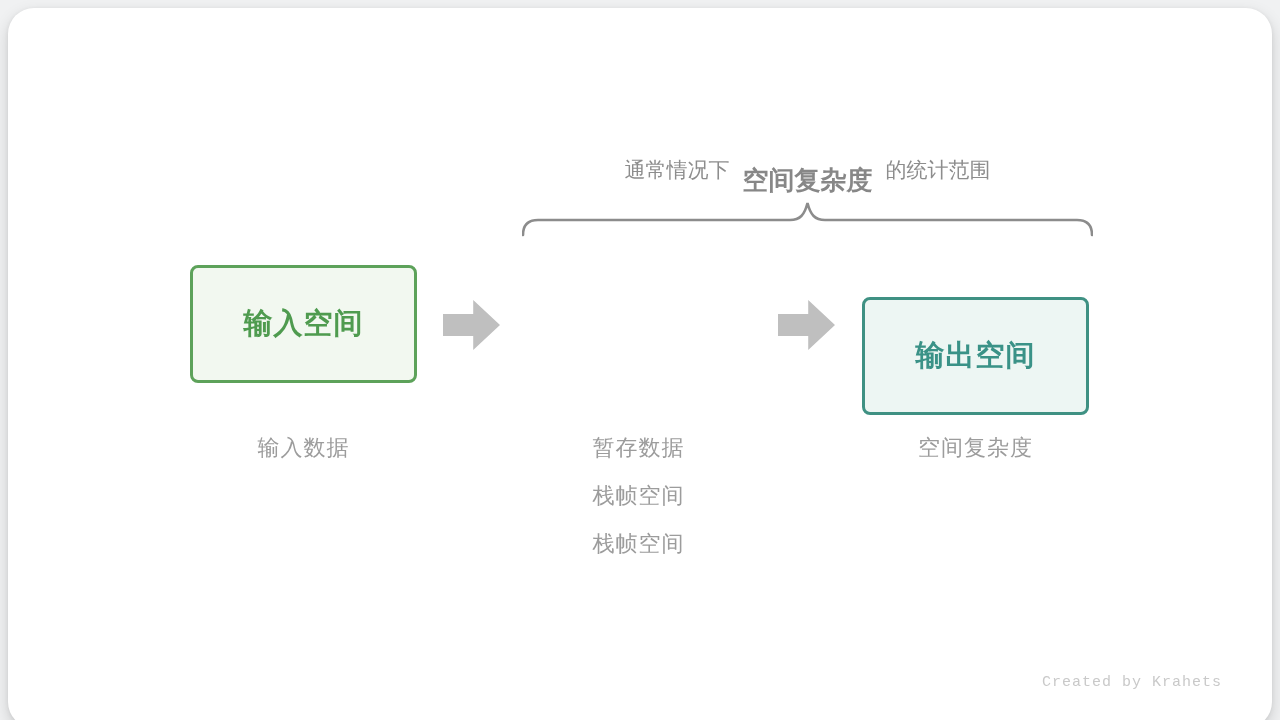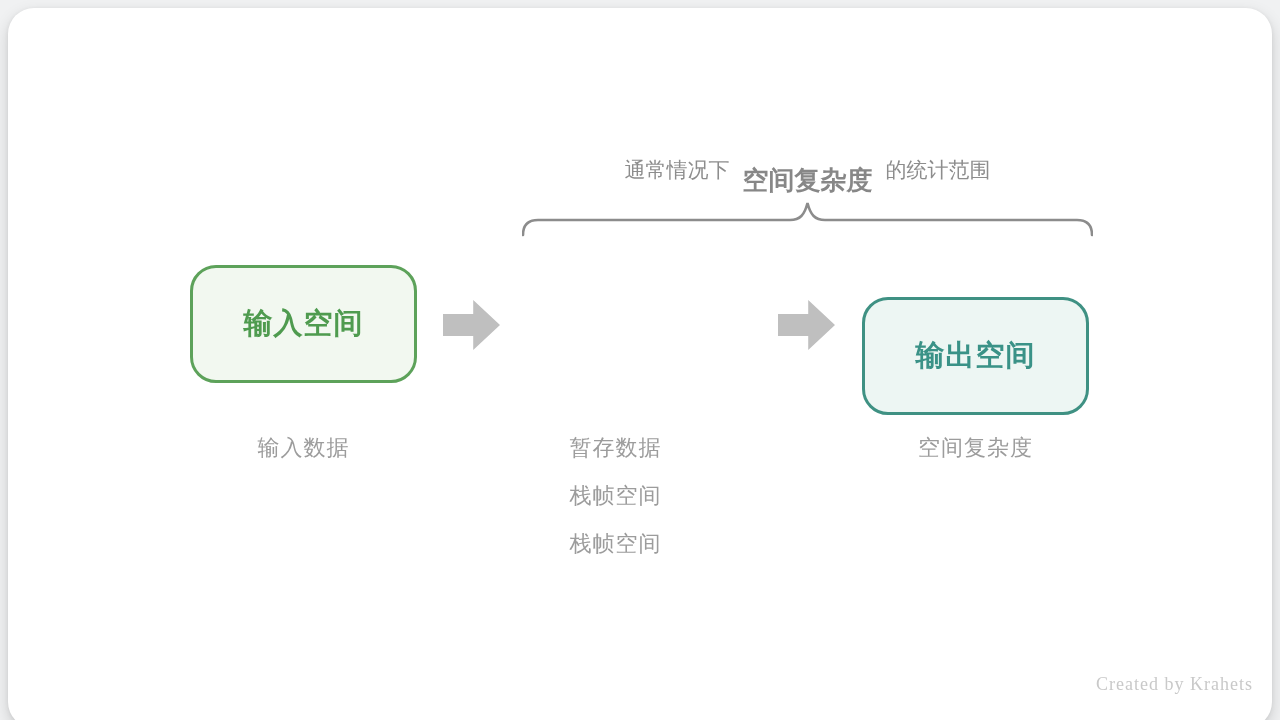--- a/index.html
+++ b/index.html
@@ -37,21 +37,21 @@
   .brace {
     position: absolute;
     left: 514px; top: 192px; width: 571px; height: 42px;
   }
   
   .fbox {
     position: absolute;
     top: 257px;
     width: 227px; height: 118px;
     border: 3px solid;
-    border-radius: 26px;
+    border-radius: 8px;
     display: flex; align-items: center; justify-content: center;
     font-size: 29px;
     font-weight: 700;
     letter-spacing: 1px;
   }
   .fbox.b0 { left: 182px; }
   .fbox.b1 { left: 517px; }
   .fbox.b2 { left: 854px; margin-top: 32px; }
   
   .flow-arrow {
@@ -67,28 +67,28 @@
     position: absolute;
     top: 416px;
     width: 227px;
     color: #9c9c9c;
     font-size: 22px;
     text-align: center;
     line-height: 48px;
     letter-spacing: 1px;
   }
   .notes.n0 { left: 182px; }
-  .notes.n1 { left: 494px; }
+  .notes.n1 { left: 517px; }
   .notes.n2 { left: 854px; }
   
   .credit {
     position: absolute;
-    right: 19px; top: 666px;
-    font-family: Liberation Serif, serif;
-    font-size: 18px;
+    right: 50px; top: 666px;
+    font-family: Liberation Mono, monospace;
+    font-size: 15px;
     color: #c9c9c9;
     letter-spacing: 1px;
   }
 </style>
 </head>
 <body>
 
 <div class="card">
 
   <div class="annotation" style="color: rgb(141, 141, 141);">

